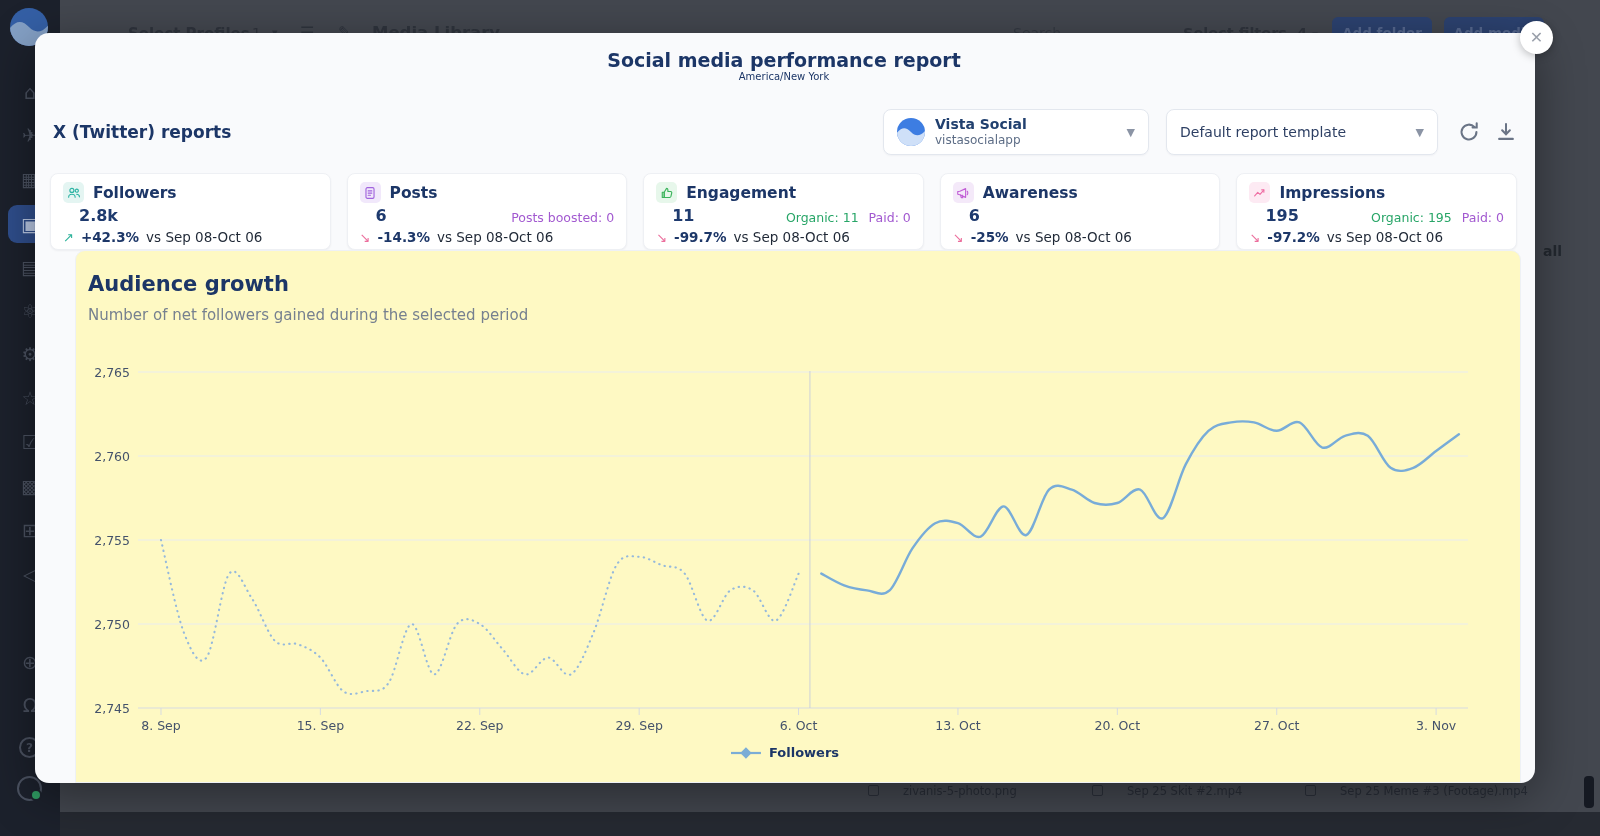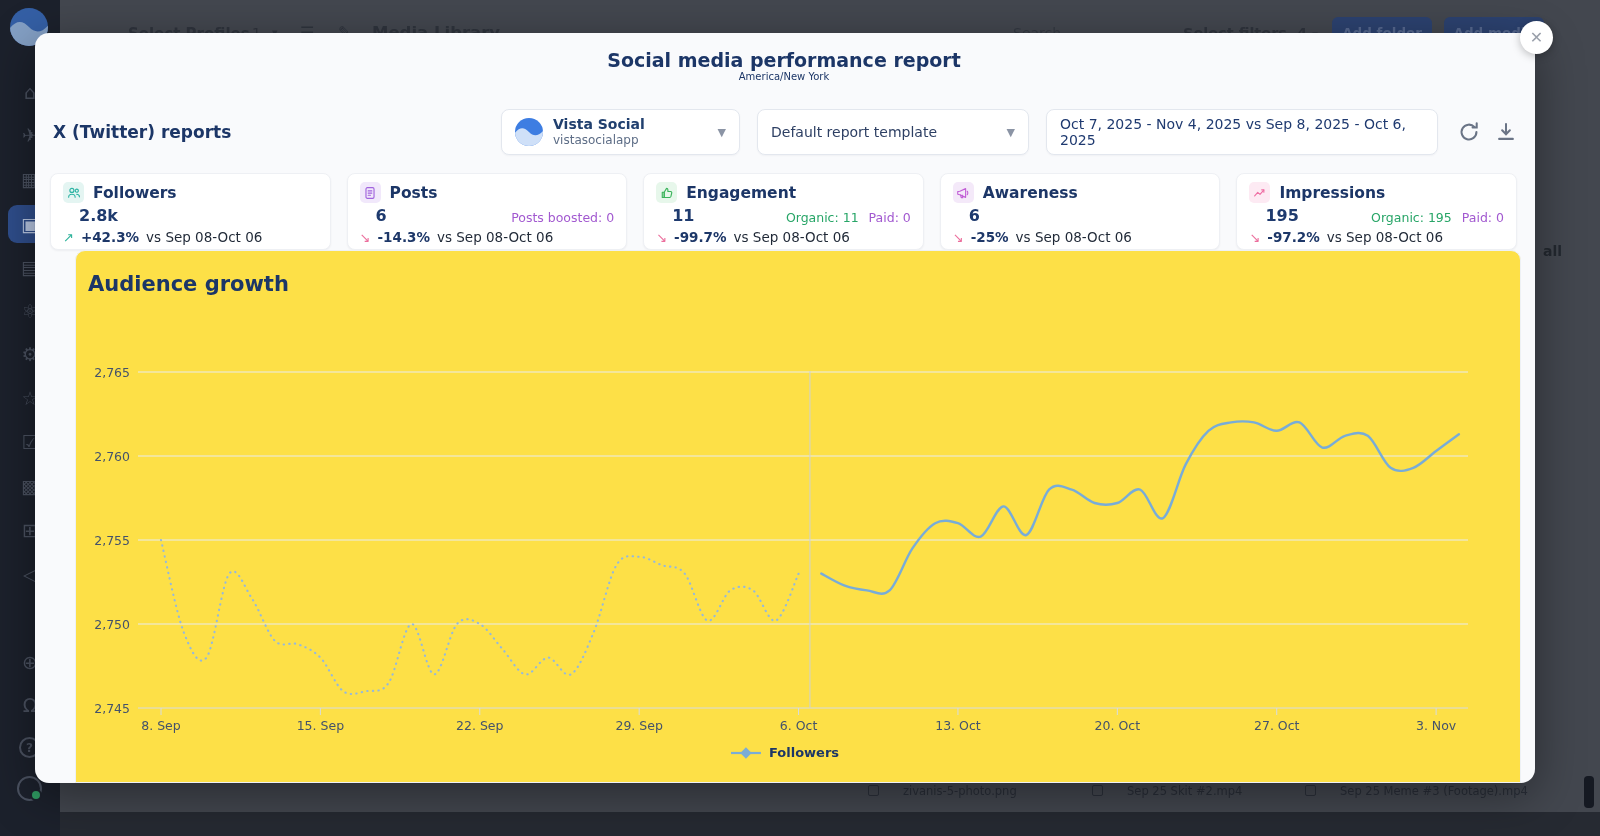--- a/index.html
+++ b/index.html
@@ -32,21 +32,21 @@
   .modal { position:absolute; left:35px; top:33px; width:1500px; height:750px; background:#f9fafc;
            border-radius:14px; box-shadow:0 12px 48px rgba(0,0,0,.4); z-index:3; overflow:hidden; }
   .modal-header { display:flex; justify-content:space-between; align-items:center; padding:16px 20px 13px 18px;flex-direction:column; }
   .modal-title { font-size:19px; font-weight:600; color:#1c3667; }
   .modal-tz { font-size:10px; font-weight:500; color:#1c3667; }
 
   .controls { display:flex; align-items:center; margin:14px 18px 0 18px; gap:17px; }
   .section-title { font-size:17px; font-weight:600; color:#1c3667; margin-right:auto; }
   .sel-box { background:#fff; border:1px solid #e3e7ee; border-radius:8px; height:46px;
              display:flex; align-items:center; padding:0 13px; box-shadow:0 1px 2px rgba(16,24,40,.04); }
-  .profile-box { width:239px; gap:10px; }
+  .profile-box { width:266px; gap:10px; }
   .profile-name { font-size:14px; font-weight:600; color:#21406f; line-height:17px; }
   .profile-handle { font-size:12px; color:#5d6d86; line-height:15px; }
   .caret { margin-left:auto; color:#8b94a5; font-size:11px; }
   .tpl-box { width:272px; font-size:14px; color:#2d3f63; }
   .date-box { width:392px; font-size:14px; color:#1f3a70; justify-content:center; }
   .icon-btn { width:22px; height:22px; color:#6a7486; cursor:pointer; }
   .icon-btn svg { width:100%; height:100%; }
 
   
   .cards { display:flex; gap:16px; margin:18px 18px 0 15px; }
@@ -59,21 +59,21 @@
   .card-mid { display:flex; align-items:flex-end; justify-content:space-between; margin-top:3px;margin-left:16px; }
   .card-value { font-size:16px; font-weight:600; color:#1e3a6e; }
   .card-extras { font-size:12.5px; font-weight:500; display:flex; gap:10px; }
   .t-green { color:#27a567; } .t-purple { color:#a259d0; }
   .card-bot { display:flex; align-items:center; gap:7px; margin-top:4px; font-size:13.5px; }
   .arrow-up { color:#2eb39b; font-size:13px; } .arrow-down { color:#ec6f9d; font-size:13px; }
   .pct { font-weight:700; color:#1d3768; font-size:13.5px; }
   .vs { color:#1f2836; }
 
   
-  .chart-card { position:absolute; left:40px; top:217px; width:1446px; height:533px; background:#fde047;
+  .chart-card { position:absolute; left:40px; top:217px; width:1446px; height:533px; background:#fef9c3;
                 border:1px solid #eef1f5; border-radius:10px 10px 0 0; }
   .chart-title { font-size:21px; font-weight:700; color:#1c3667; padding:21px 0 0 12px; }
   .chart-sub { font-size:15px; color:#76808f; padding:10px 0 0 12px; }
   #chart-svg { position:absolute; left:0; top:95px; }
   .legend { position:absolute; left:50%; transform:translateX(-50%); top:712px; display:flex; align-items:center; gap:8px; }
   .legend-label { font-size:13px; font-weight:700; color:#1c3667; }
 
   .close-btn { position:absolute; left:1520px; top:21px; width:33px; height:33px; background:#fff; border-radius:50%;
                z-index:4; box-shadow:0 2px 8px rgba(0,0,0,.25); color:#9aa0ab; font-size:16px; font-weight:400;
                display:flex; align-items:center; justify-content:center; cursor:pointer; }
@@ -158,23 +158,20 @@
         <div class="profile-handle">vistasocialapp</div>
       </div>
       <span class="caret">▼</span>
     </div>
 
     <div class="sel-box tpl-box">
       <span>Default report template</span>
       <span class="caret">▼</span>
     </div>
 
-    <div class="sel-box date-box">
-      <span>Oct 7, 2025 - Nov 4, 2025 vs Sep 8, 2025 - Oct 6, 2025</span>
-    </div>
 
     <span class="icon-btn" style="margin-left:3px;">
       <svg viewBox="0 0 16 16" fill="none" stroke="currentColor" stroke-width="1.5" stroke-linecap="round">
         <path d="M13.4 8a5.4 5.4 0 1 1-1.5-3.7"></path>
           <path d="M13.6 1.7v3h-3"></path>
       </svg>
     </span>
     <span class="icon-btn" style="margin-left:-2px;">
       <svg viewBox="0 0 16 16" fill="none" stroke="currentColor" stroke-width="1.5" stroke-linecap="round">
         <path d="M8 2.2v7.2M5.2 6.8L8 9.6l2.8-2.8"></path>
@@ -294,20 +291,21 @@
       <div class="card-bot">
         <span class="arrow-down">↘</span>
         <span class="pct">-97.2%</span>
         <span class="vs">vs Sep 08-Oct 06</span>
       </div>
     </div>
   </div>
 
   <div class="chart-card">
     <div class="chart-title">Audience growth</div>
+    <div class="chart-sub">Number of net followers gained during the selected period</div>
     <svg id="chart-svg" width="1446" height="438" viewBox="0 0 1446 438">
         <line x1="62" y1="26" x2="1392" y2="26" stroke="#e9ecef" stroke-width="1"></line>
         <text x="54" y="30.5" text-anchor="end" font-size="12.5" fill="#44526b">2,765</text>
         <line x1="62" y1="110" x2="1392" y2="110" stroke="#e9ecef" stroke-width="1"></line>
         <text x="54" y="114.5" text-anchor="end" font-size="12.5" fill="#44526b">2,760</text>
         <line x1="62" y1="194" x2="1392" y2="194" stroke="#e9ecef" stroke-width="1"></line>
         <text x="54" y="198.5" text-anchor="end" font-size="12.5" fill="#44526b">2,755</text>
         <line x1="62" y1="278" x2="1392" y2="278" stroke="#e9ecef" stroke-width="1"></line>
         <text x="54" y="282.5" text-anchor="end" font-size="12.5" fill="#44526b">2,750</text>
         <line x1="62" y1="362" x2="1392" y2="362" stroke="#d7dbe1" stroke-width="1"></line>

